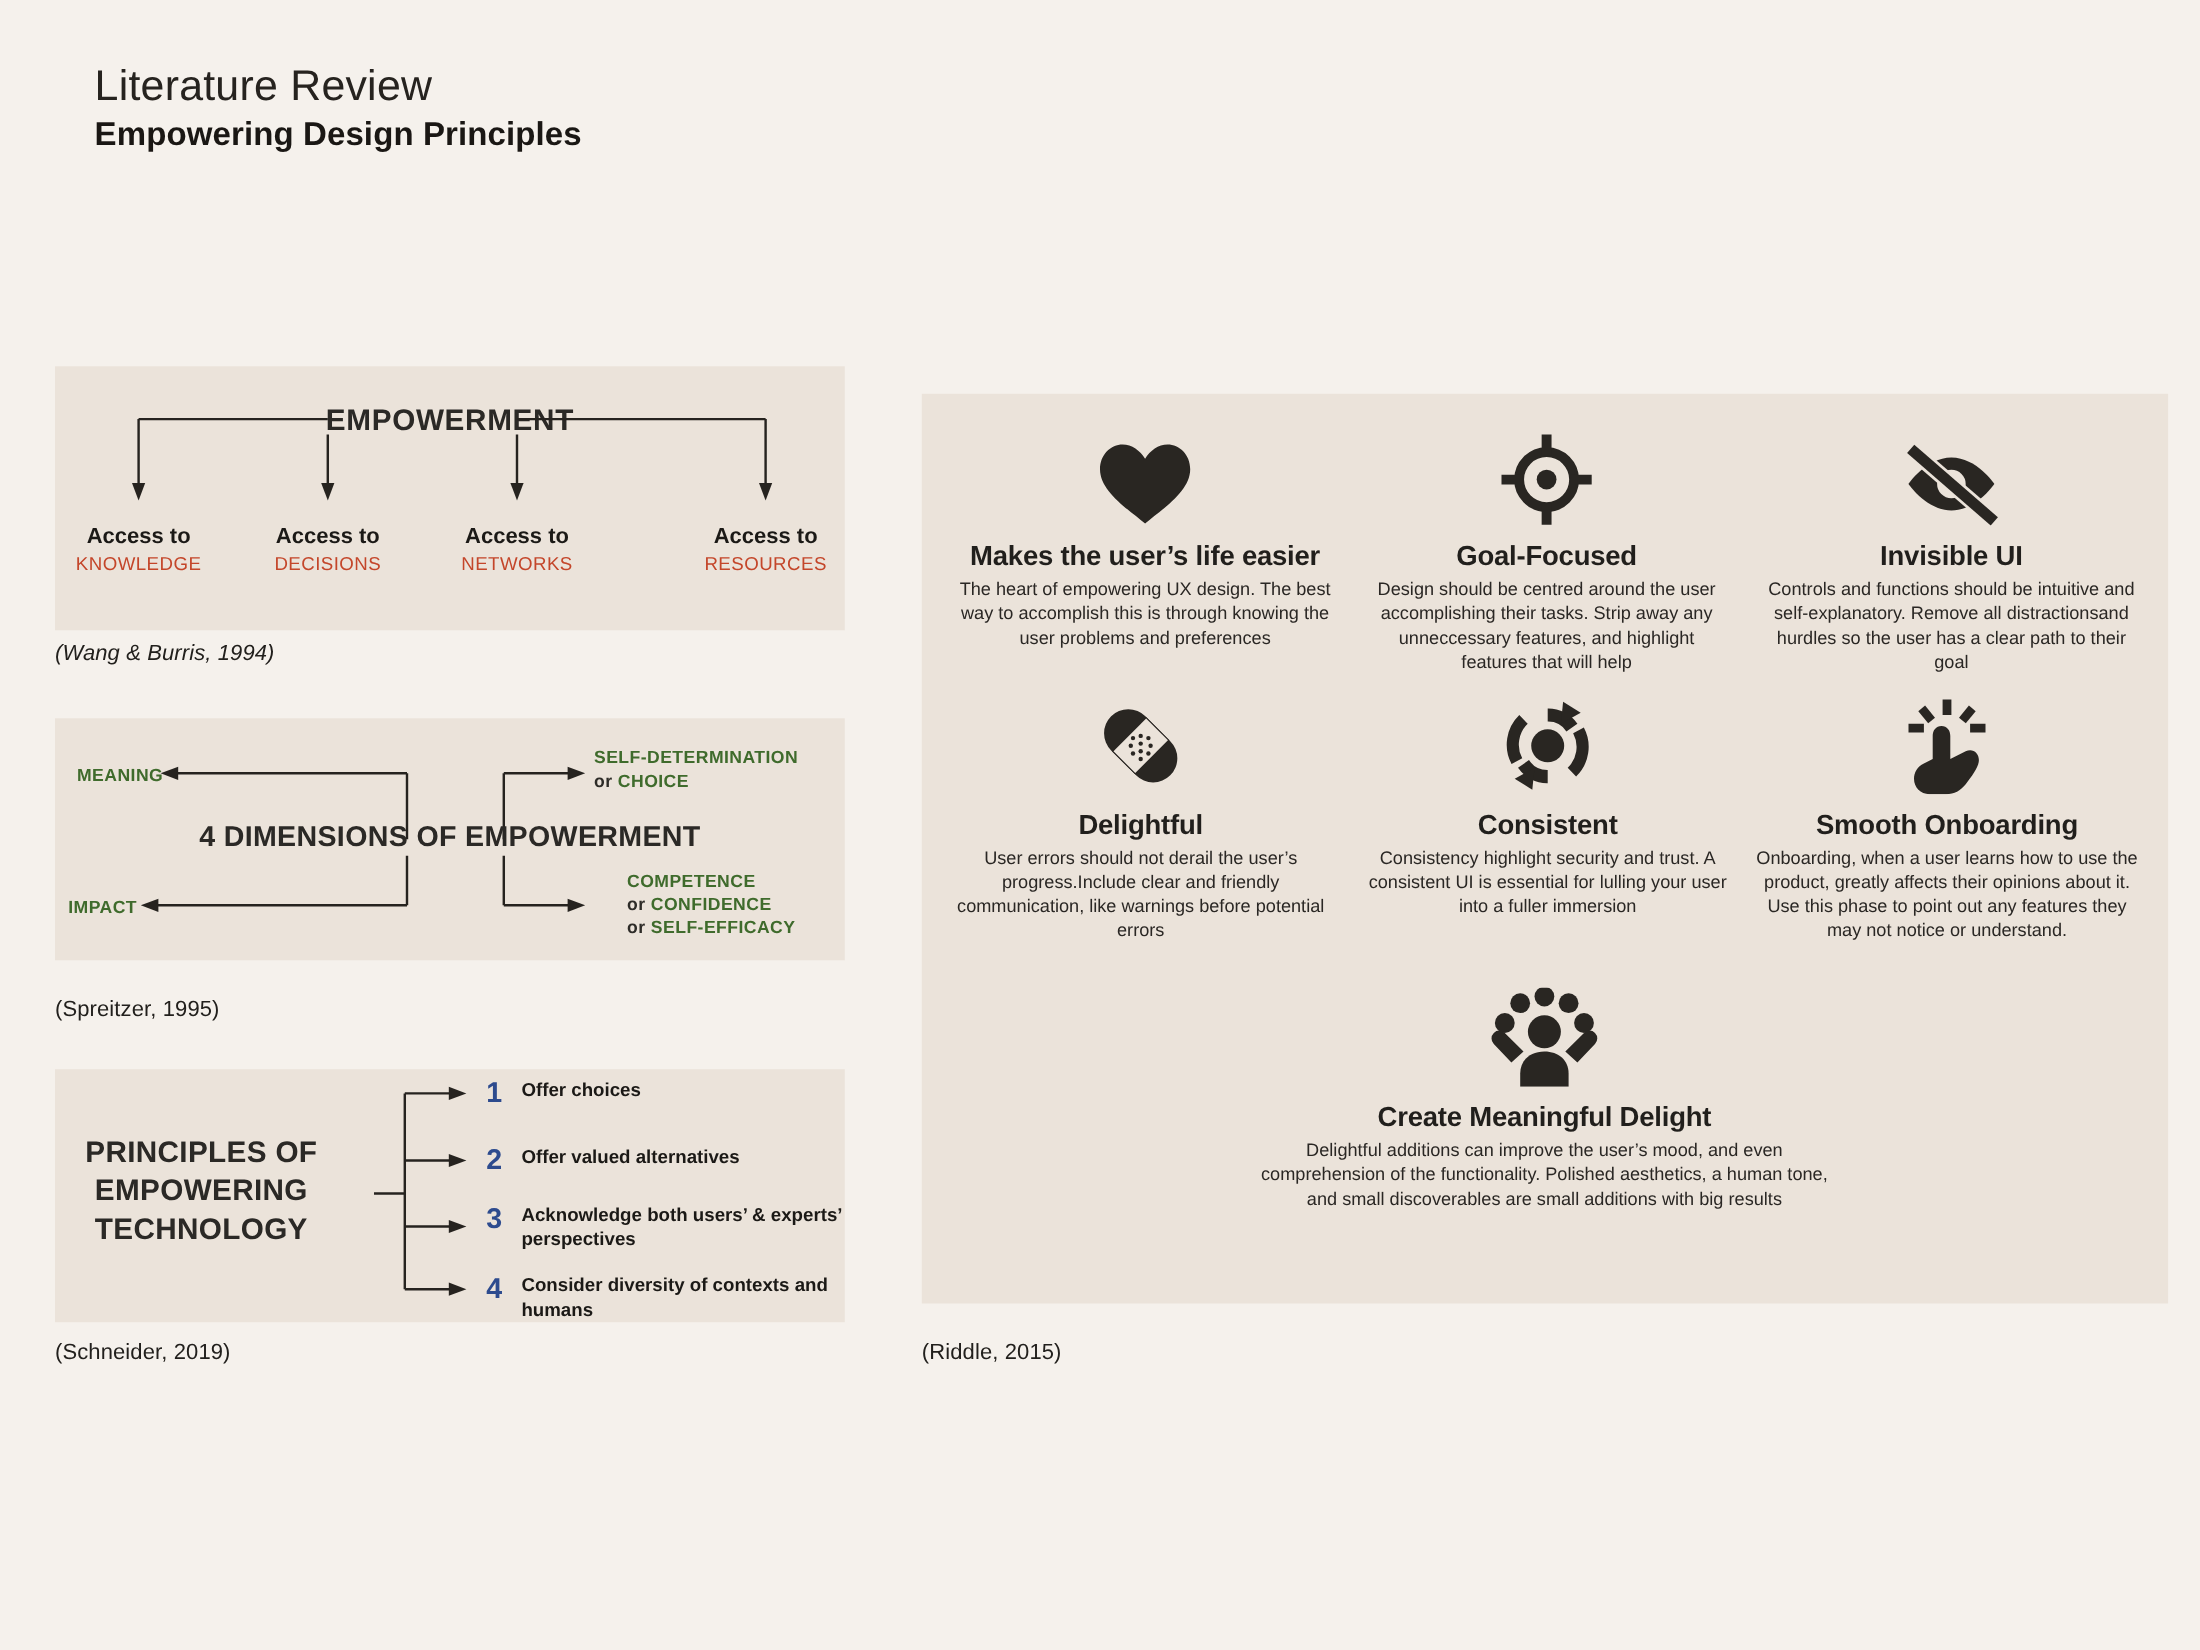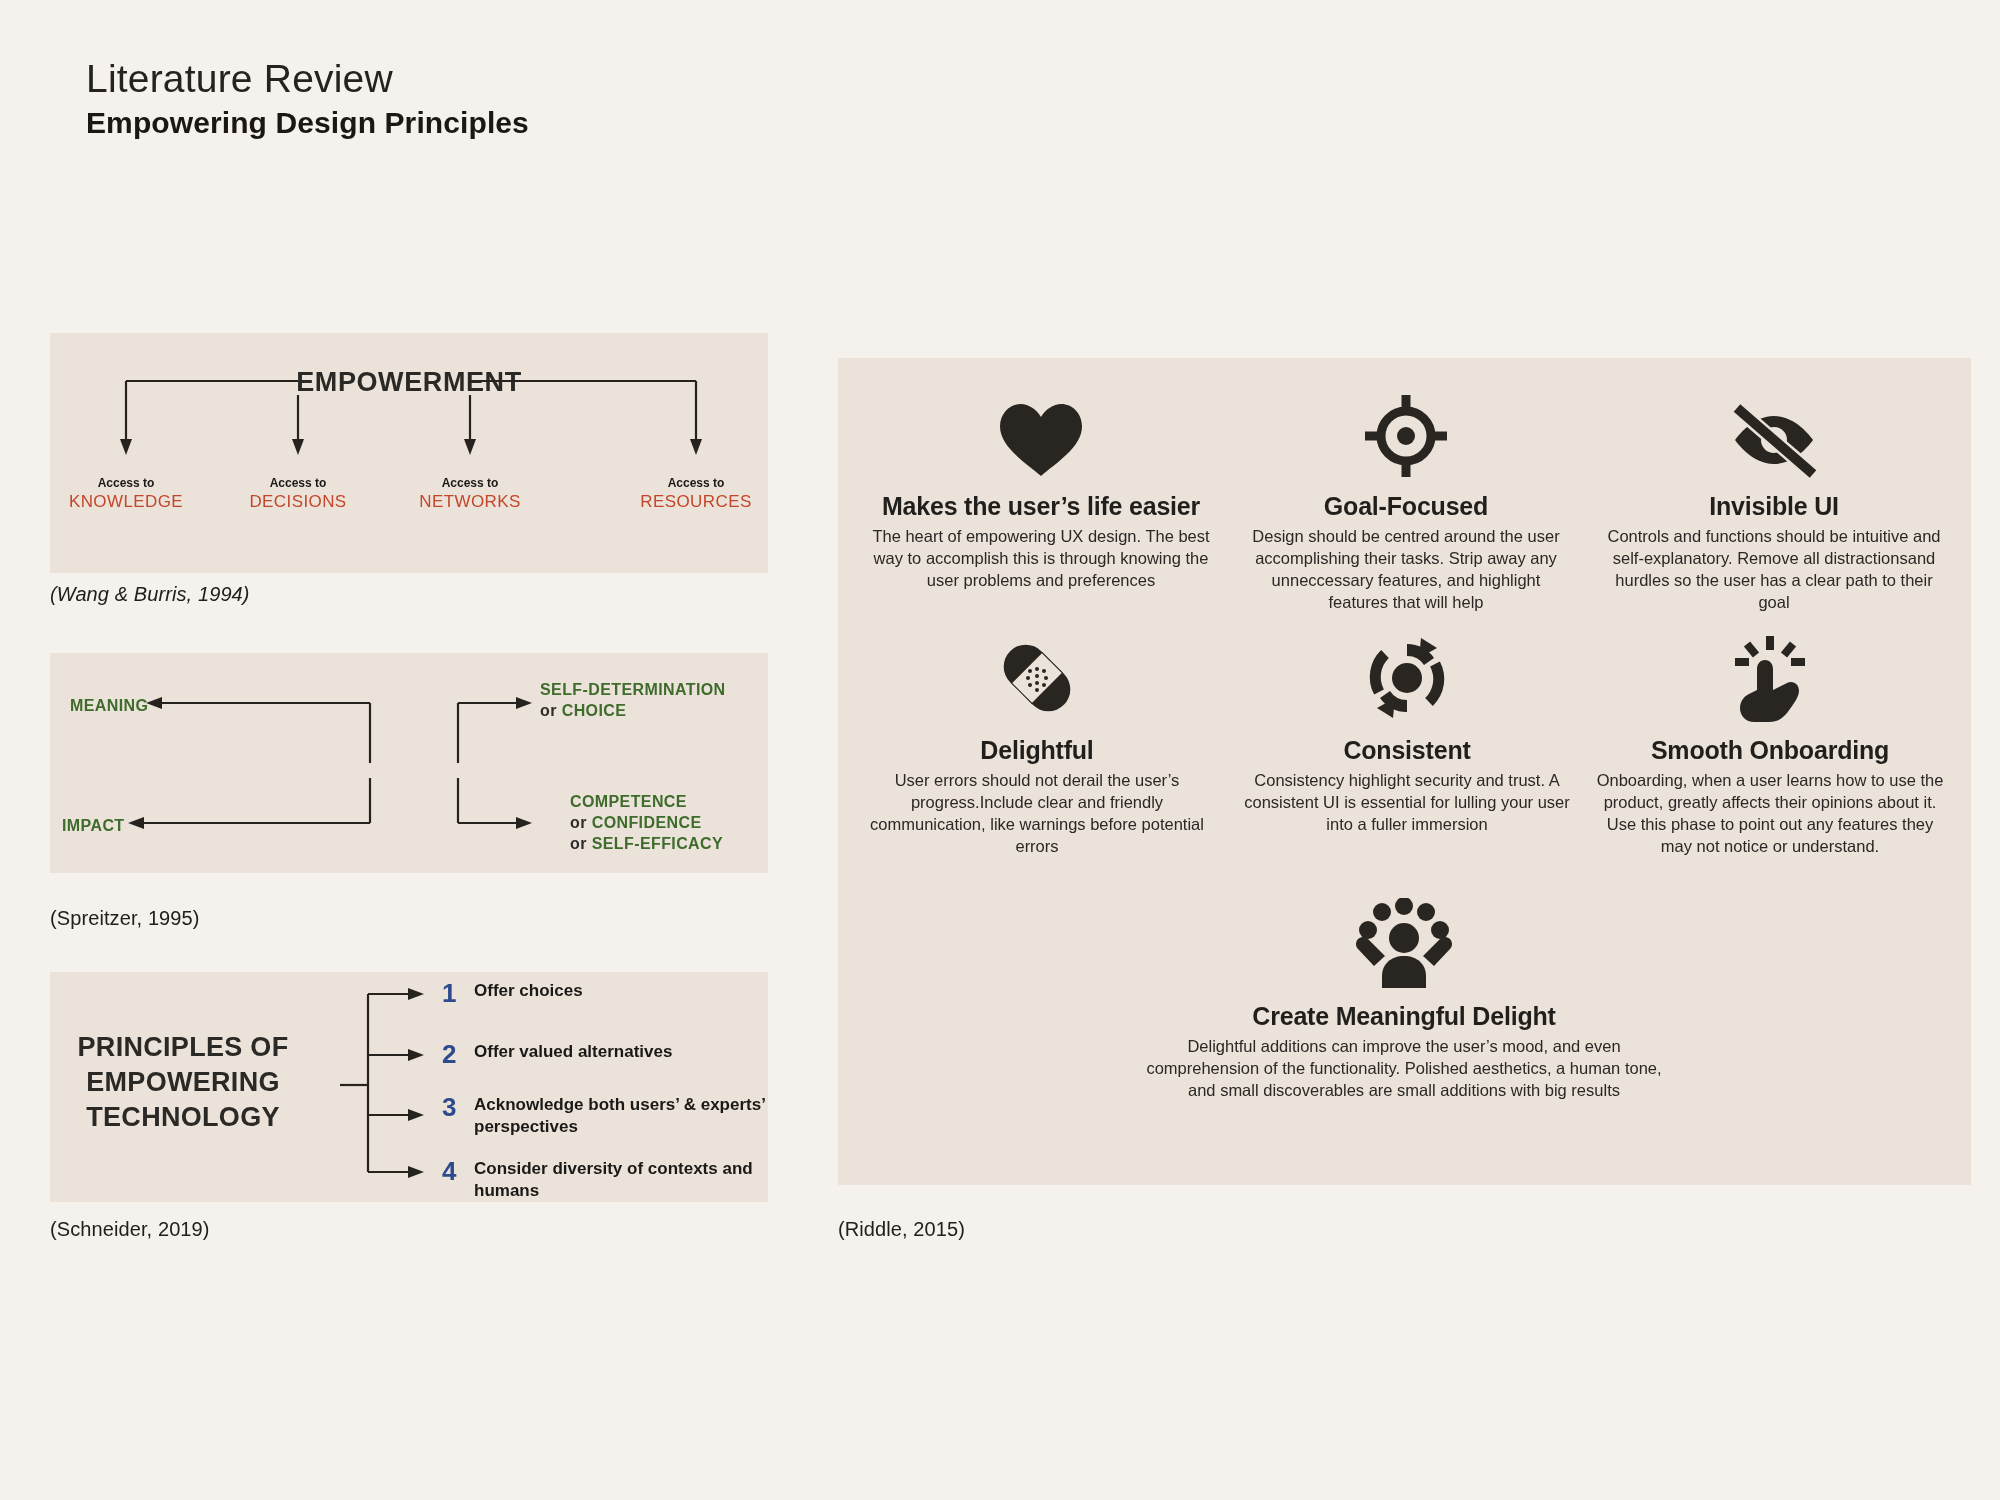--- a/index.html
+++ b/index.html
@@ -24,21 +24,21 @@
   
   #panel-wang{ left:50px; top:333px; width:718px; height:240px; }
   .emp-title{
     position:absolute; left:0; top:34px; width:100%; text-align:center;
     font-size:27px; font-weight:800; letter-spacing:.6px; color:#2B2926;
   }
   .wang-svg{ position:absolute; left:0; top:0; width:100%; height:100%; }
   .wang-col{
     position:absolute; width:190px; text-align:center; top:500px;
   }
-  .wang-lab-top{ font-size:12px; font-weight:700; color:#1B1916; line-height:1.28; }
+  .wang-lab-top{ font-size:20px; font-weight:700; color:#1B1916; line-height:1.28; }
   .wang-lab-bot{ font-size:17px; font-weight:400; letter-spacing:.4px; line-height:1.28; }
 
   
   #panel-spreitzer{ left:50px; top:653px; width:718px; height:220px; }
   .dim-title{
     position:absolute; left:0; top:745px; width:100%; text-align:center;
     font-size:26px; font-weight:800; letter-spacing:.3px; color:#2B2926;
   }
   .dim-lab{ position:absolute; font-size:16px; font-weight:800; letter-spacing:.4px; line-height:1.32; }
   .dim-or{ color:#2E2C28; font-weight:700; }
@@ -141,20 +141,21 @@
     </div>
 
     <div class="dim-lab" style="left:520px; top:138px; color:#3F6B2C;">
       <div><span>COMPETENCE</span></div>
       <div><span class="dim-or">or</span>
            <span>CONFIDENCE</span></div>
       <div><span class="dim-or">or</span>
            <span>SELF-EFFICACY</span></div>
     </div>
   </div>
+  <div class="dim-title" style="left:50px; width:718px;">4 DIMENSIONS OF EMPOWERMENT</div>
   <div class="caption" style="left:50px; top:907px;">(Spreitzer, 1995)</div>
 
   <div class="panel" id="panel-schneider">
     <svg class="wang-svg" viewBox="0 0 718 230">
       <g stroke="#26231F" stroke-width="2.2" fill="none">
         <line x1="290" y1="113" x2="318" y2="113"></line>
         <line x1="318" y1="22" x2="318" y2="200"></line>
         <line x1="318" y1="22" x2="360" y2="22"></line>
         <line x1="318" y1="83" x2="360" y2="83"></line>
         <line x1="318" y1="143" x2="360" y2="143"></line>

